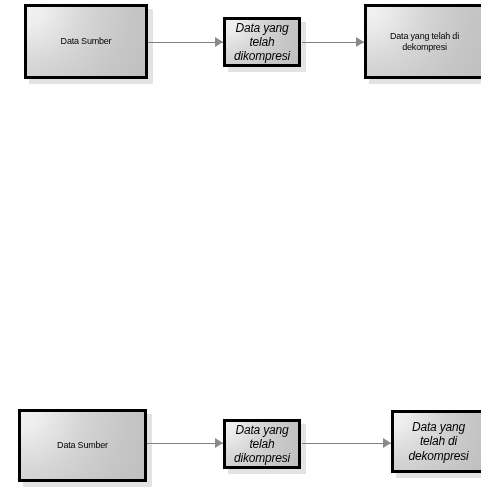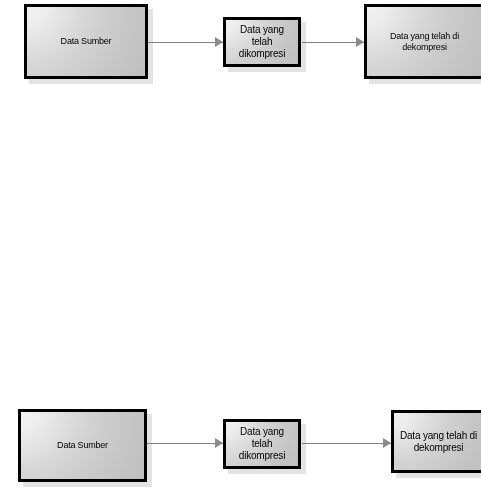--- a/index.html
+++ b/index.html
@@ -74,21 +74,21 @@
     width: 0;
     height: 0;
     border-top: 5px solid transparent;
     border-bottom: 5px solid transparent;
     border-left: 8px solid #8a8a8a;
     z-index: 2;
   }
 
   
   .node.large .label { font-size: 9px; }
-  .node.small .label { font-size: 10px; }
+  .node.small .label { font-size: 12px; font-style: italic; }
 </style>
 </head>
 <body>
 
 <div id="canvas">
 
   <div class="shadow" style="left:13px; top:9px; width:124px; height:75px;"></div>
   <div class="shadow" style="left:212px; top:22px; width:78px; height:50px;"></div>
   <div class="shadow" style="left:353px; top:9px; width:121px; height:75px;"></div>
 

